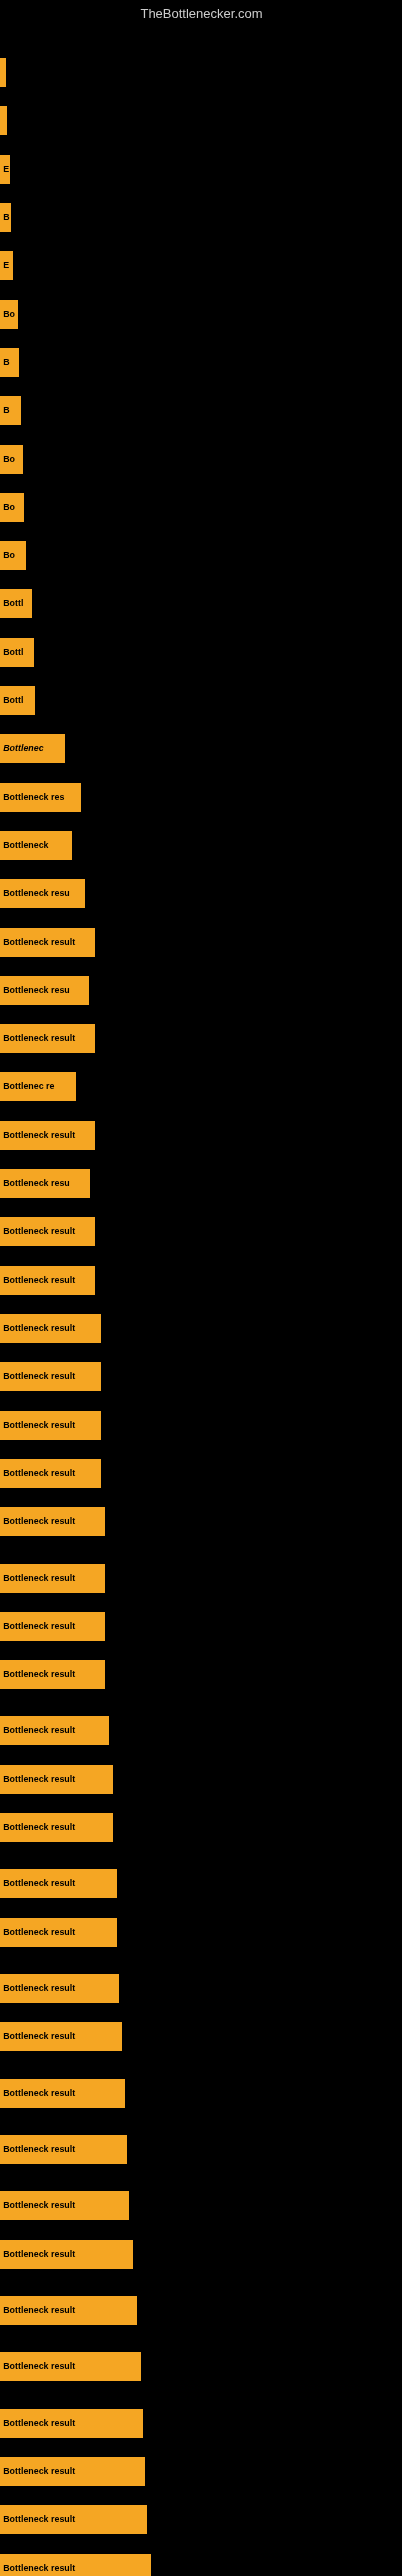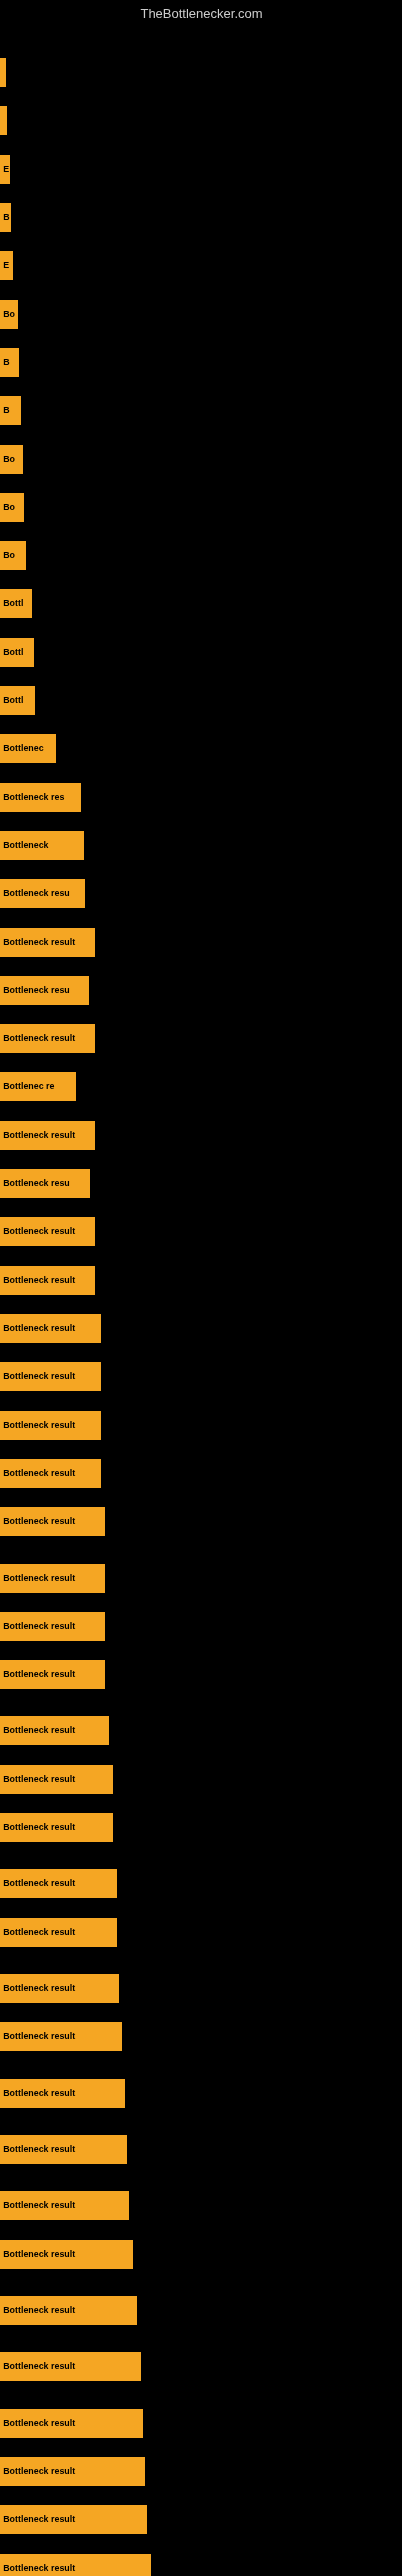--- a/index.html
+++ b/index.html
@@ -125,31 +125,31 @@
       <div class="bar" style="width: 34px;">
         <span class="bar-label">Bottl</span>
       </div>
     </div>
     <div class="bar-row" style="top: 652px; width: 100%;">
       <div class="bar" style="width: 35px;">
         <span class="bar-label">Bottl</span>
       </div>
     </div>
     <div class="bar-row" style="top: 700px; width: 100%;">
-      <div class="bar" style="width: 56px;">
+      <div class="bar" style="width: 65px; font-style: italic;">
         <span class="bar-label">Bottlenec</span>
       </div>
     </div>
     <div class="bar-row" style="top: 749px; width: 100%;">
       <div class="bar" style="width: 81px;">
         <span class="bar-label">Bottleneck res</span>
       </div>
     </div>
     <div class="bar-row" style="top: 797px; width: 100%;">
-      <div class="bar" style="width: 84px;">
+      <div class="bar" style="width: 72px;">
         <span class="bar-label">Bottleneck</span>
       </div>
     </div>
     <div class="bar-row" style="top: 845px; width: 100%;">
       <div class="bar" style="width: 85px;">
         <span class="bar-label">Bottleneck resu</span>
       </div>
     </div>
     <div class="bar-row" style="top: 894px; width: 100%;">
       <div class="bar" style="width: 95px;">

